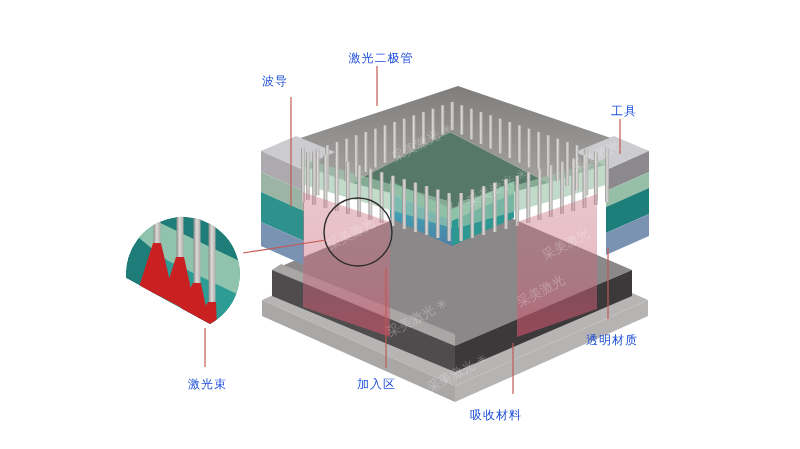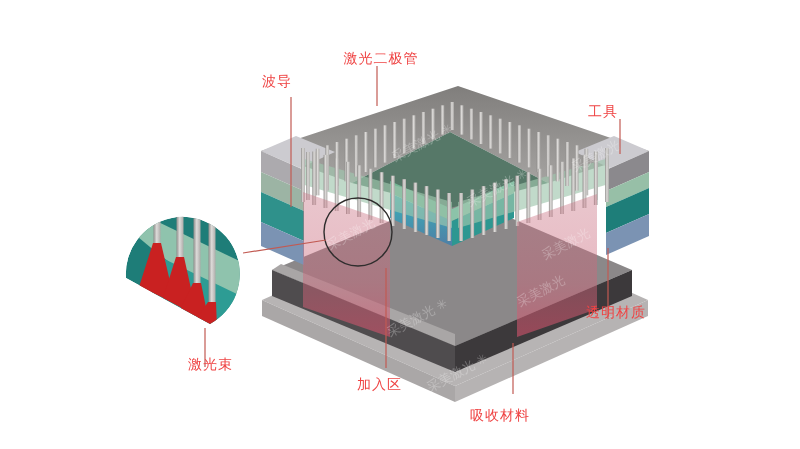--- a/index.html
+++ b/index.html
@@ -1,19 +1,19 @@
 <!DOCTYPE html>
 <html><head>
 <meta charset="utf-8">
 <style>
   html,body{margin:0;padding:0;background:#fff;}
   #stage{position:relative;width:800px;height:449px;background:#ffffff;overflow:hidden;
          font-family:"Liberation Sans","DejaVu Sans",sans-serif;}
   #iso{position:absolute;left:0;top:0;}
-  .label{position:absolute;font-size:14px;color:#ef4444;letter-spacing:1px;white-space:nowrap;}
+  .label{position:absolute;font-size:12px;color:#1d4ed8;letter-spacing:1px;white-space:nowrap;}
   .label.c{transform:translateX(-50%);}
 </style>
 </head>
 <body>
 
 <div id="stage">
 <svg id="iso" width="800" height="449" viewBox="0 0 800 449">
   <defs>
     <linearGradient id="plateG" x1="0" y1="0" x2="0" y2="1">
       <stop offset="0" stop-color="#807e7c"></stop>
@@ -185,18 +185,18 @@
         <line x1="608" y1="248" x2="608" y2="319" stroke="#c25a52"></line>
         <line x1="386" y1="268" x2="386" y2="368" stroke="#c25a52"></line>
         <line x1="513" y1="343" x2="513" y2="394" stroke="#c25a52"></line>
         <line x1="205" y1="328" x2="205" y2="367" stroke="#c25a52"></line>
         <line x1="243" y1="253" x2="326" y2="240" stroke="#c25a52"></line>
       </g>
 </svg>
 
 <div class="label c" style="left:381px;top:50px">激光二极管</div>
 <div class="label" style="left:262px;top:73px">波导</div>
-<div class="label" style="left:588px;top:103px">工具</div>
-<div class="label" style="left:586px;top:304px">透明材质</div>
+<div class="label" style="left:611px;top:103px">工具</div>
+<div class="label" style="left:586px;top:332px">透明材质</div>
 <div class="label" style="left:357px;top:376px">加入区</div>
 <div class="label" style="left:470px;top:407px">吸收材料</div>
-<div class="label" style="left:188px;top:356px">激光束</div>
+<div class="label" style="left:188px;top:376px">激光束</div>
 </div>
 
 </body></html>

